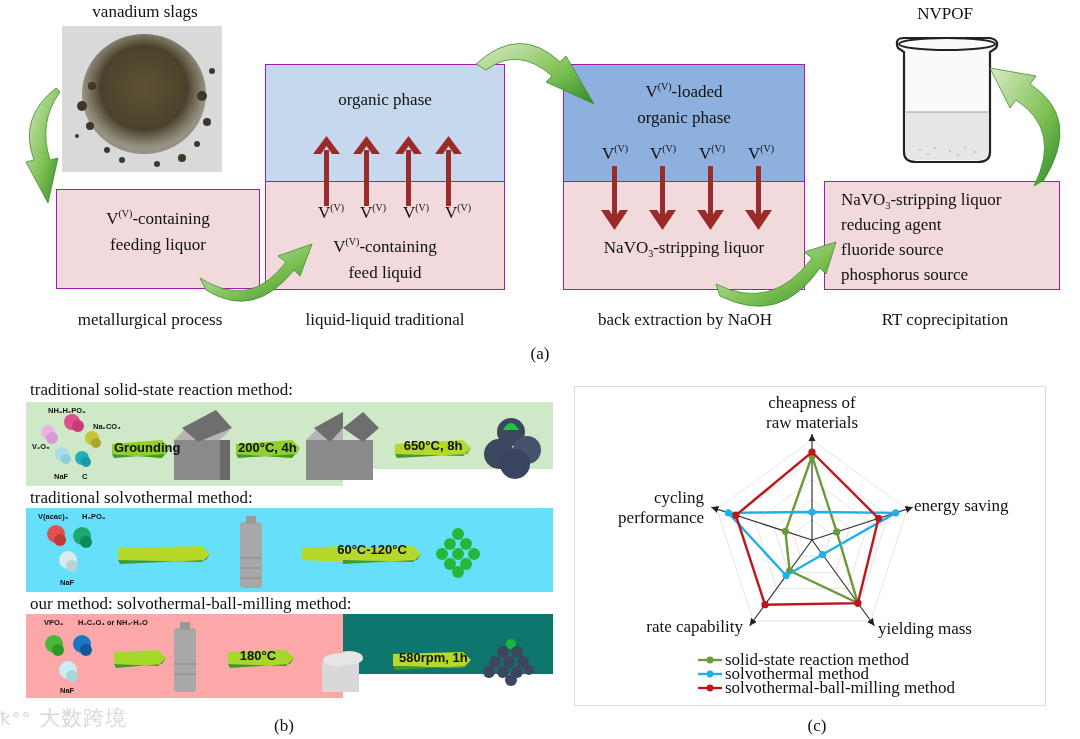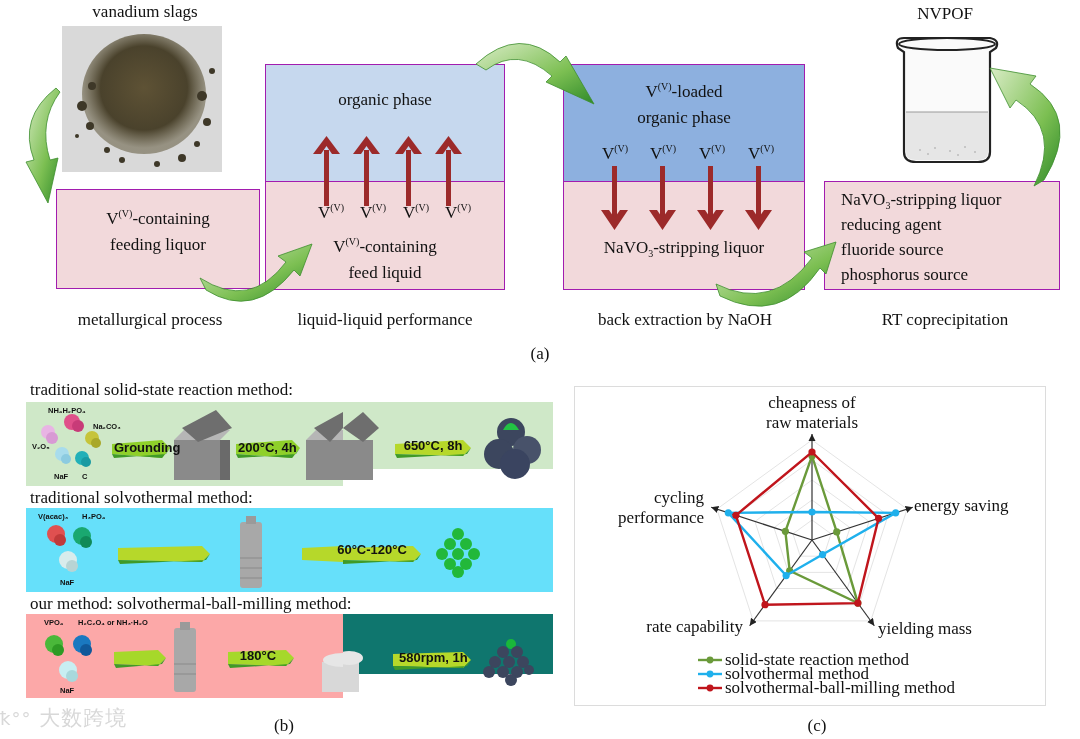--- a/index.html
+++ b/index.html
@@ -103,21 +103,21 @@
     </g>
     <g fill="#9c2a2a">
       <rect x="96" y="18" width="5" height="56"></rect>
         <polygon points="85,22 98.5,4 112,22 104,22 98.5,14 93,22"></polygon>
     </g>
     <g fill="#9c2a2a">
       <rect x="136" y="18" width="5" height="56"></rect>
         <polygon points="125,22 138.5,4 152,22 144,22 138.5,14 133,22"></polygon>
     </g>
   </svg>
-  <div class="abs lbl" style="left:270px;top:310px;width:230px;">liquid-liquid performance</div>
+  <div class="abs lbl" style="left:270px;top:310px;width:230px;">liquid-liquid traditional</div>
 
   <div class="box mblue" style="left:563px;top:64px;width:242px;height:122px;border-bottom:none;">
     <div class="boxtxt" style="left:0;right:0;top:14px;">
       <span>V</span><sup>(V)</sup><span>-loaded</span><br>
       <span>organic phase</span>
     </div>
   </div>
   <div class="box pink" style="left:563px;top:181px;width:242px;height:109px;">
     <div class="boxtxt" style="left:0;right:0;top:53px;">
       <span>NaVO</span><sub>3</sub><span>-stripping liquor</span>

